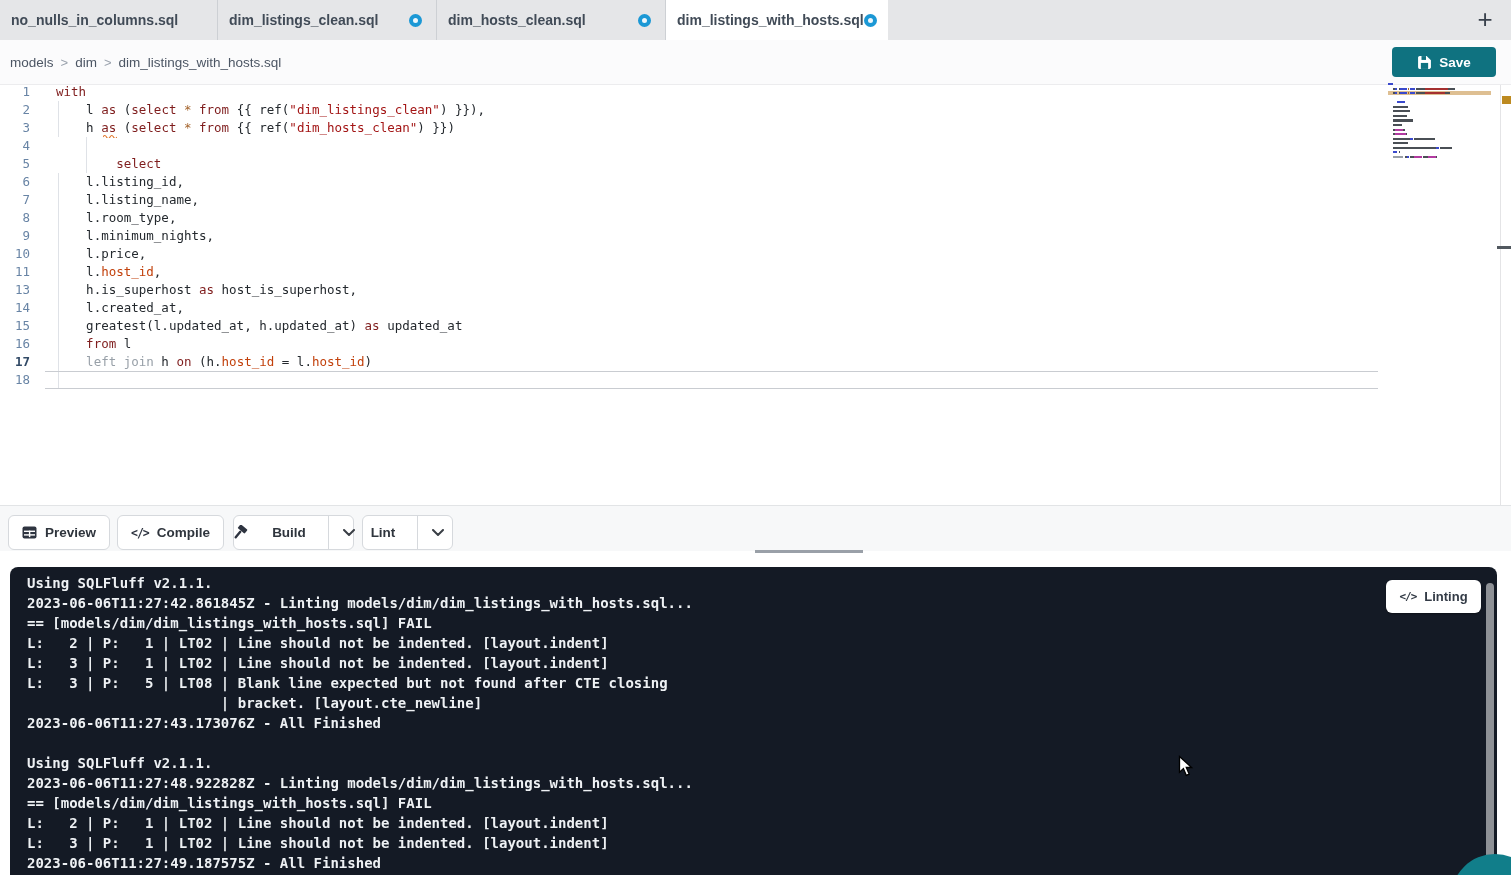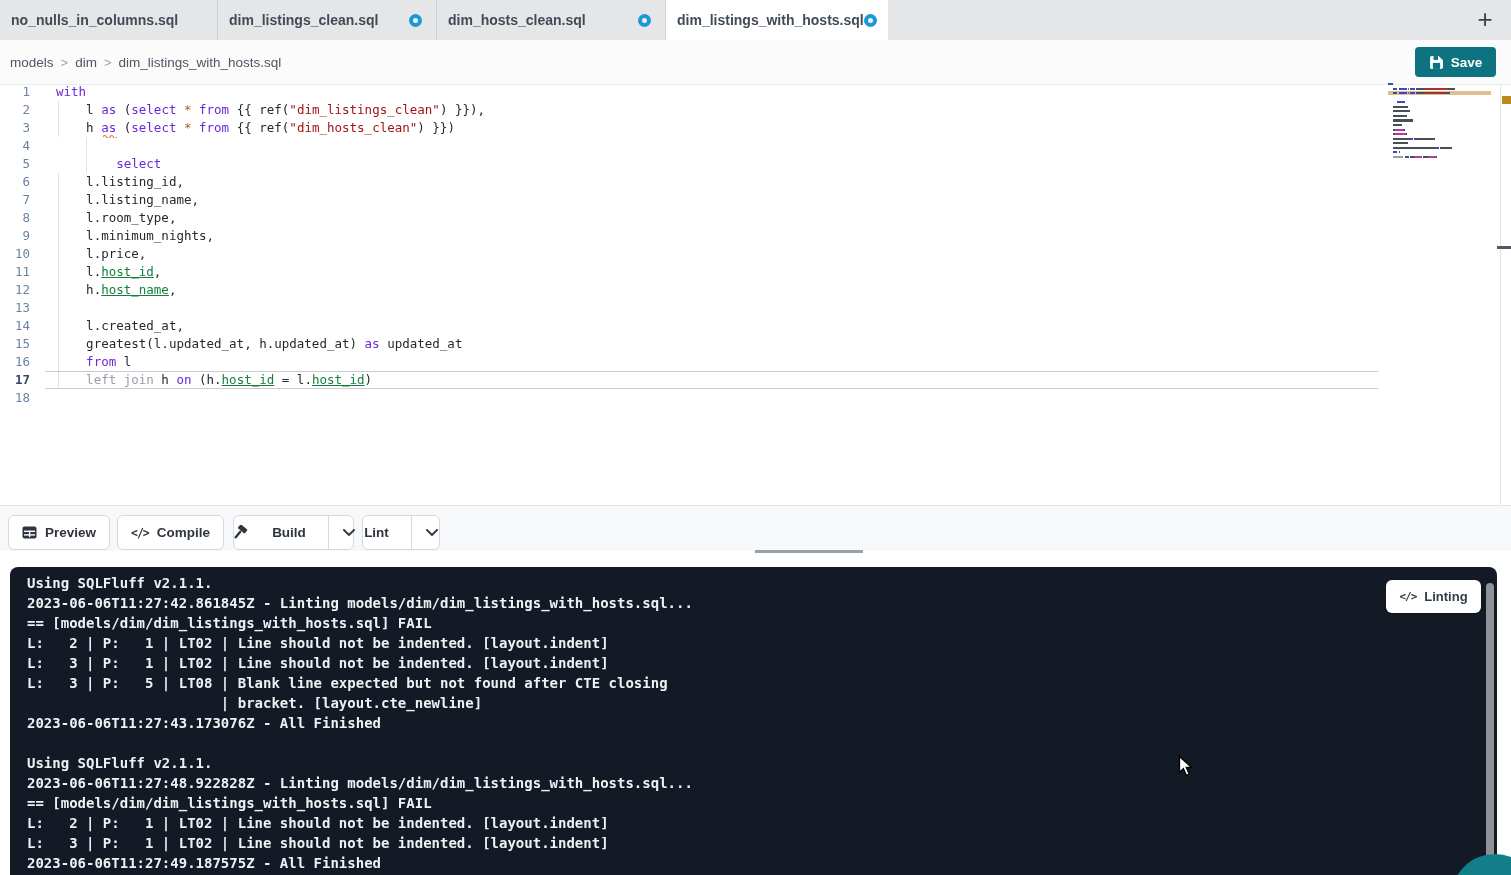--- a/index.html
+++ b/index.html
@@ -20,39 +20,39 @@
   .new-tab-btn { position:absolute; right:10px; top:3px; width:32px; height:32px;
                  display:flex; align-items:center; justify-content:center;
                  font-size:26px; font-weight:400; color:#3a424d; cursor:pointer; }
 
   
   .crumb-row { position:absolute; top:40px; left:0; width:1511px; height:45px;
                background:#fbfbfc; border-bottom:1px solid #ececee; }
   .crumbs { position:absolute; left:10px; top:0; height:45px; display:flex;
             align-items:center; font-size:13.5px; color:#4c5664; }
   .crumb-sep { color:#9aa2ad; margin:0 7px; font-size:13px; }
-  .save-btn { position:absolute; right:15px; top:7px; width:81px; height:30px;
+  .save-btn { position:absolute; right:15px; top:7px; width:104px; height:30px;
               background:#0f7280; border-radius:4px; display:flex; align-items:center;
               justify-content:center; gap:7px; cursor:pointer; }
   .save-btn span { color:#fff; font-size:13.5px; font-weight:700; }
   .caret-artifact { position:absolute; left:314px; top:63px; width:2px; height:16px;
                     background:#111; }
 
   
   .editor { position:absolute; top:85px; left:0; width:1511px; height:420px;
             background:#fff; font-family:"DejaVu Sans Mono", monospace;
             font-size:12.5px; }
   .code { position:absolute; top:-2px; left:0; right:0; }
   .cl { display:flex; height:18px; line-height:18px; white-space:pre; }
   .ln { width:30px; text-align:right; color:#6884a5; flex:0 0 auto; }
   .ln.cur { color:#324a66; font-weight:bold; }
   .lt { padding-left:26px; color:#24292e; }
-  .c-kw { color:#6d28d9; }
+  .c-kw { color:#7f1d1d; }
   .c-str { color:#a31515; }
-  .c-mag { color:#15803d;text-decoration:underline; }
+  .c-mag { color:#c2410c; }
   .c-gray { color:#98a0a8;margin-top:27px; }
   .c-op { color:#a4632b; }
   .c-pl { color:#24292e; }
   .indent-guide { position:absolute; width:1px; background:#dfe2e7; }
   .cur-line-box { position:absolute; left:45px; width:1333px; height:18px;
                   border-top:1px solid #c9ccd1; border-bottom:1px solid #c9ccd1; }
   .squiggle { position:absolute; left:103px; width:14px; height:4px; }
 
   
   .minimap { position:absolute; left:1388px; top:83px; width:104px; height:130px; }
@@ -161,22 +161,21 @@
         <div class="cl"><span class="ln">2</span><span class="lt"><span class="c-pl">    l </span><span class="c-kw">as</span><span class="c-pl"> (</span><span class="c-kw">select</span><span class="c-pl"> </span><span class="c-op">*</span><span class="c-pl"> </span><span class="c-kw">from</span><span class="c-pl"> {{ ref(</span><span class="c-str">"dim_listings_clean"</span><span class="c-pl">) }}),</span></span></div>
         <div class="cl"><span class="ln">3</span><span class="lt"><span class="c-pl">    h </span><span class="c-kw">as</span><span class="c-pl"> (</span><span class="c-kw">select</span><span class="c-pl"> </span><span class="c-op">*</span><span class="c-pl"> </span><span class="c-kw">from</span><span class="c-pl"> {{ ref(</span><span class="c-str">"dim_hosts_clean"</span><span class="c-pl">) }})</span></span></div>
         <div class="cl"><span class="ln">4</span><span class="lt"></span></div>
         <div class="cl"><span class="ln">5</span><span class="lt"><span class="c-pl">        </span><span class="c-kw">select</span></span></div>
         <div class="cl"><span class="ln">6</span><span class="lt"><span class="c-pl">    l.listing_id,</span></span></div>
         <div class="cl"><span class="ln">7</span><span class="lt"><span class="c-pl">    l.listing_name,</span></span></div>
         <div class="cl"><span class="ln">8</span><span class="lt"><span class="c-pl">    l.room_type,</span></span></div>
         <div class="cl"><span class="ln">9</span><span class="lt"><span class="c-pl">    l.minimum_nights,</span></span></div>
         <div class="cl"><span class="ln">10</span><span class="lt"><span class="c-pl">    l.price,</span></span></div>
         <div class="cl"><span class="ln">11</span><span class="lt"><span class="c-pl">    l.</span><span class="c-mag">host_id</span><span class="c-pl">,</span></span></div>
-        <div class="cl"><span class="ln">12</span><span class="lt"><span class="c-pl">    h.</span><span class="c-mag">host_name</span><span class="c-pl">,</span></span></div>
-        <div class="cl"><span class="ln">13</span></div>
+        <div class="cl"><span class="ln">13</span><span class="lt"><span class="c-pl">    h.is_superhost </span><span class="c-kw">as</span><span class="c-pl"> host_is_superhost,</span></span></div>
         <div class="cl"><span class="ln">14</span><span class="lt"><span class="c-pl">    l.created_at,</span></span></div>
         <div class="cl"><span class="ln">15</span><span class="lt"><span class="c-pl">    greatest(l.updated_at, h.updated_at) </span><span class="c-kw">as</span><span class="c-pl"> updated_at</span></span></div>
         <div class="cl"><span class="ln">16</span><span class="lt"><span class="c-pl">    </span><span class="c-kw">from</span><span class="c-pl"> l</span></span></div>
         <div class="cl"><span class="ln cur">17</span><span class="lt"><span class="c-pl">    </span><span class="c-gray">left join</span><span class="c-pl"> h </span><span class="c-kw">on</span><span class="c-pl"> (h.</span><span class="c-mag">host_id</span><span class="c-pl"> = l.</span><span class="c-mag">host_id</span><span class="c-pl">)</span></span></div>
         <div class="cl"><span class="ln">18</span><span class="lt"></span></div>
       </div>
     <svg class="squiggle" style="top:49px;" viewBox="0 0 14 4">
       <path d="M0 3 Q1.75 0 3.5 3 T7 3 T10.5 3 T14 3" stroke="#e0762a" stroke-width="1.1" fill="none"></path>
     </svg>
   </div>
@@ -322,21 +321,21 @@
           </g>
         </svg>
         <span>Build</span>
       </div>
       <div class="seg">
         <svg width="12" height="7" viewBox="0 0 12 7">
           <path d="M1 1 L6 6 L11 1" stroke="#3a3f46" stroke-width="2" fill="none" stroke-linecap="round"></path>
         </svg>
       </div>
     </div>
-    <div class="pbtn split" style="left:362px; width:78px;">
+    <div class="pbtn split" style="left:362px; width:91px;">
       <div class="seg">
         <span>Lint</span>
       </div>
       <div class="seg">
         <svg width="12" height="7" viewBox="0 0 12 7">
           <path d="M1 1 L6 6 L11 1" stroke="#3a3f46" stroke-width="2" fill="none" stroke-linecap="round"></path>
         </svg>
       </div>
     </div>
     <div class="ptab-underline"></div>

